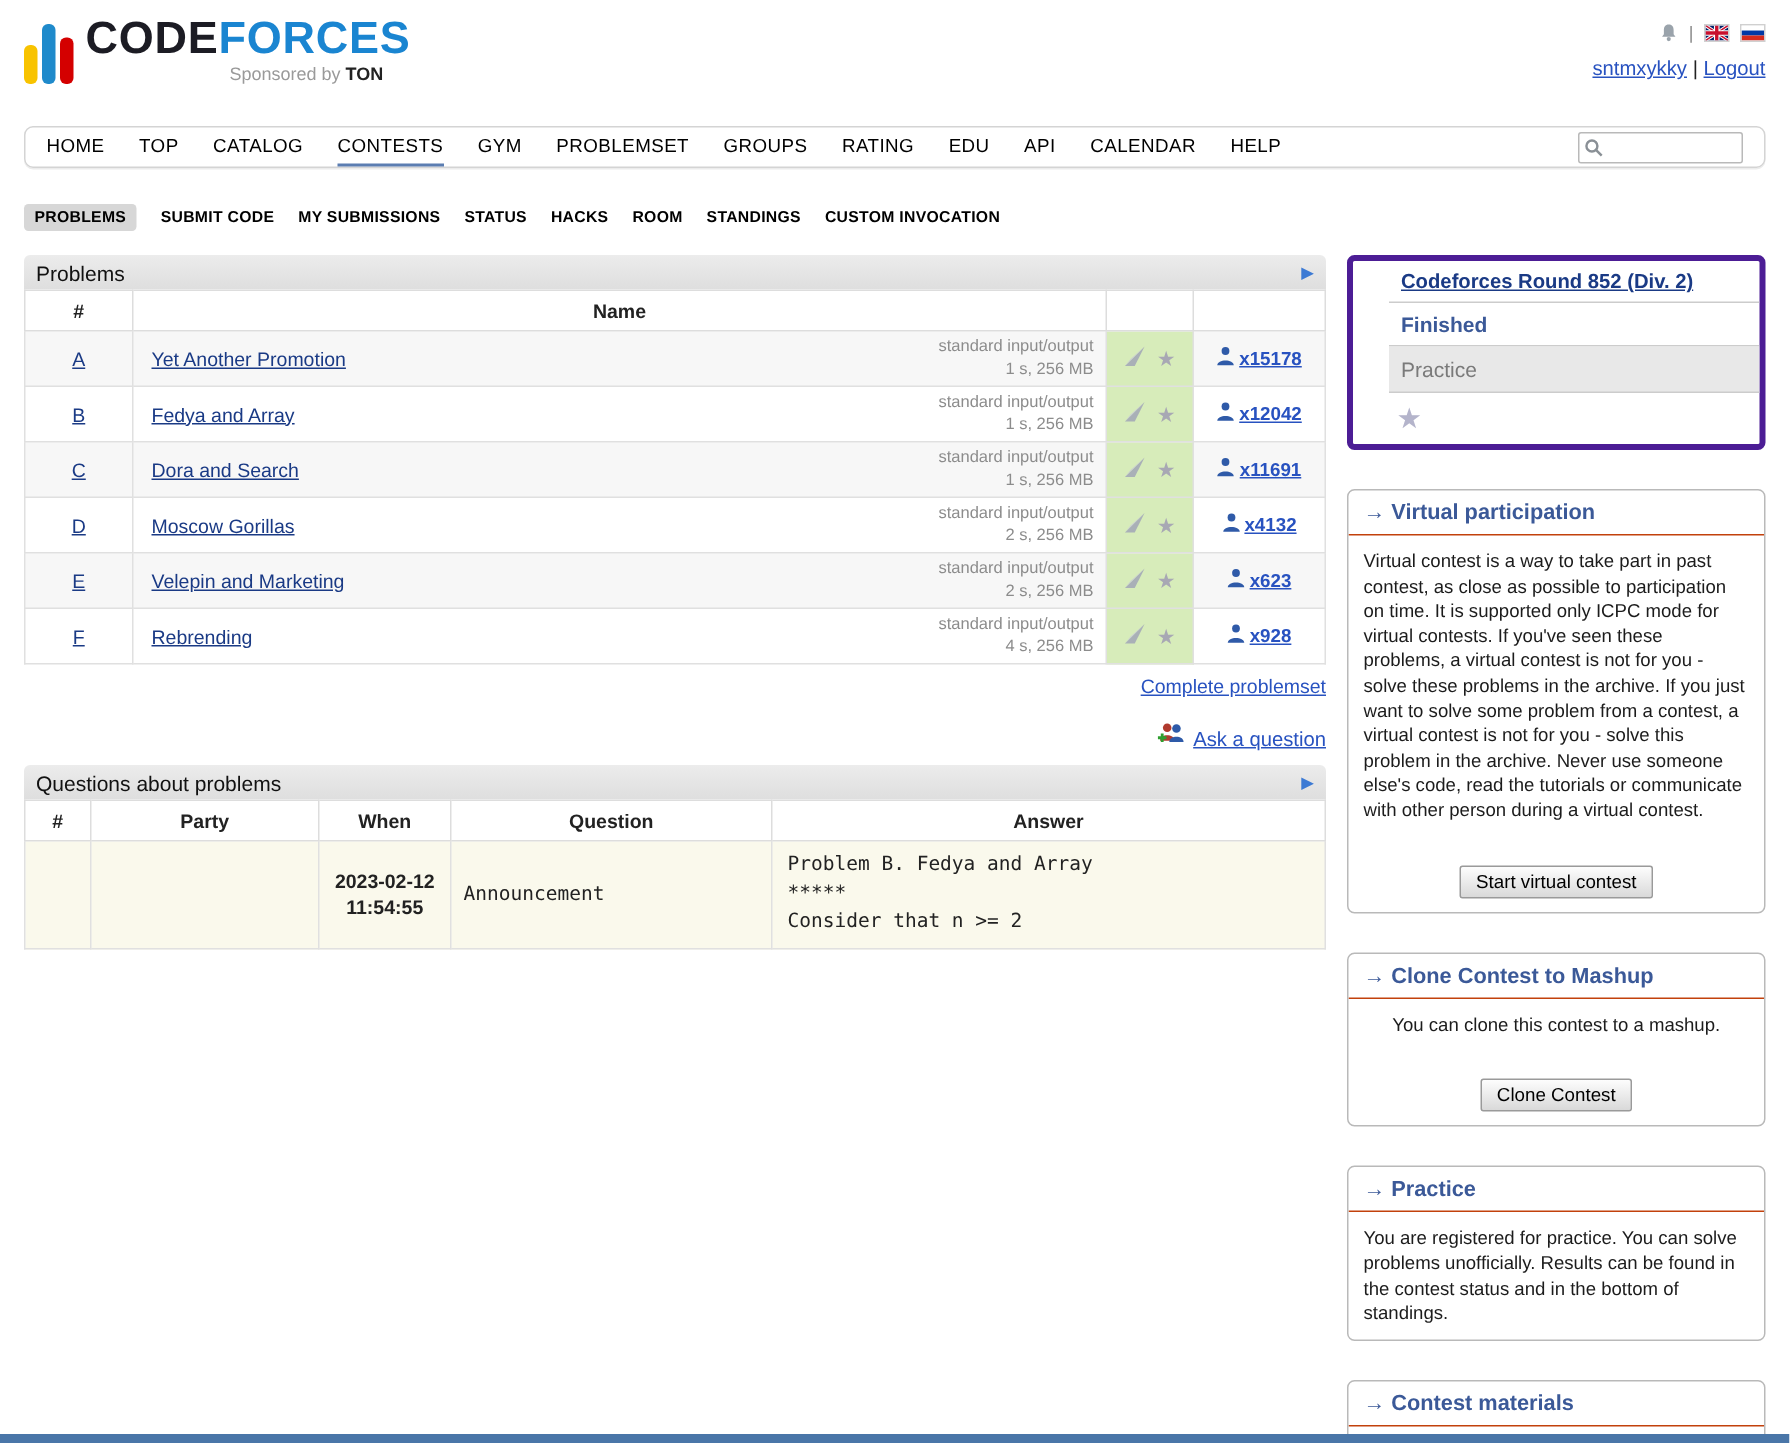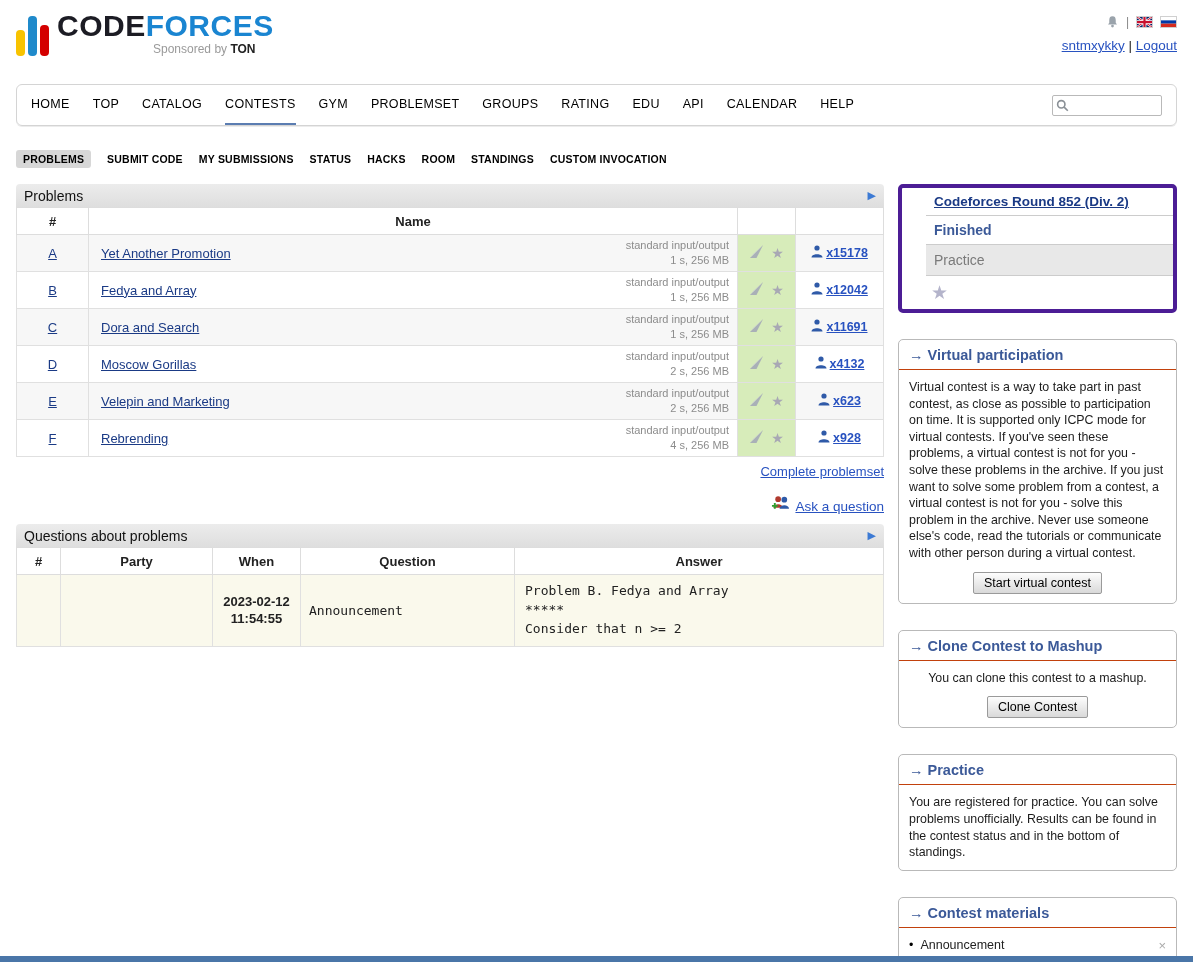--- a/index.html
+++ b/index.html
@@ -22,21 +22,21 @@
   .sponsored b { color:#222; }
   .header-right { text-align:right; padding-top:4px; }
   .hr-top { display:flex; align-items:center; justify-content:flex-end; gap:7px; height:16px; }
   .hr-top .sep { color:#888; font-size:12px; }
   .flag svg { display:block; border:1px solid #d0d0d0; }
   .hr-bottom { margin-top:8px; font-size:13.5px; color:#222; }
   .hr-bottom a { color:#2852c0; }
   .bell { display:flex; cursor:pointer; }
 
   
-  .main-nav { margin-top:8px; border:1px solid #d4d4d4; border-radius:6px; height:42px;
+  .main-nav { margin-top:8px; border:1px solid #d4d4d4; border-radius:6px; height:28px;
               display:flex; align-items:center; gap:23px; padding:0 14px; position:relative;
               box-shadow:0 1px 0 #ececec; }
   .nav-item { font-size:12.5px; color:#000; text-decoration:none; letter-spacing:.3px;
               height:100%; display:flex; align-items:center; border-bottom:2px solid transparent; }
   .nav-item.active { border-bottom:2px solid #5b7db1; }
   .search-box { margin-left:auto; position:relative; }
   .search-box svg { position:absolute; left:4px; top:4px; }
   .search-input { width:110px; height:21px; border:1px solid #b9b9b9; border-radius:2px;
                   padding:0 4px 0 20px; font-size:12px; outline:none; }
 
@@ -93,21 +93,21 @@
   .cb-title a { color:#1a3a85; }
   .cb-state { padding:6px 8px; color:#3b5998; font-weight:bold; font-size:14px; border-bottom:1px solid #ccc; }
   .cb-mode { padding:7px 8px; color:#7a7a7a; font-size:14px; background:#e8e8e8; border-bottom:1px solid #ccc; }
   .cb-star { padding:5px; }
   .cb-star span { font-size:19px; color:#b4b4cb; cursor:pointer; }
 
   .roundbox { border:1px solid #b9b9b9; border-radius:5px; margin-top:26px; background:#fff; overflow:hidden; }
   .rb-title { padding:7px 10px 6px; color:#3b5998; font-weight:bold; font-size:14.5px; border-bottom:1px solid #c2410c; }
   .rb-body { padding:9px 10px; font-size:12.4px; line-height:1.34; color:#1c1c1c; }
   .rb-body.center { text-align:center; }
-  .btn-row { text-align:center; margin-top:10px; }
+  .btn-row { text-align:center; margin-top:28px; }
   .cf-btn { font-family:"Liberation Sans", sans-serif; font-size:12.5px; color:#000;
             border:1px solid #9a9a9a; border-radius:2px; padding:3px 10px; cursor:pointer;
             background:linear-gradient(#fdfdfd,#d9d9d9); }
   .materials-list { list-style:none; padding:4px 0 6px; }
   .materials-list li { display:flex; align-items:center; gap:7px; padding:6px 10px; font-size:12.5px; }
   .m-bullet { color:#000; }
   .m-close { margin-left:auto; color:#aaa; font-size:13px; cursor:pointer; }
 
   .footer-bar { position:absolute; left:0; bottom:0; width:100%; height:6px; background:#4a76a8; }
 </style>

